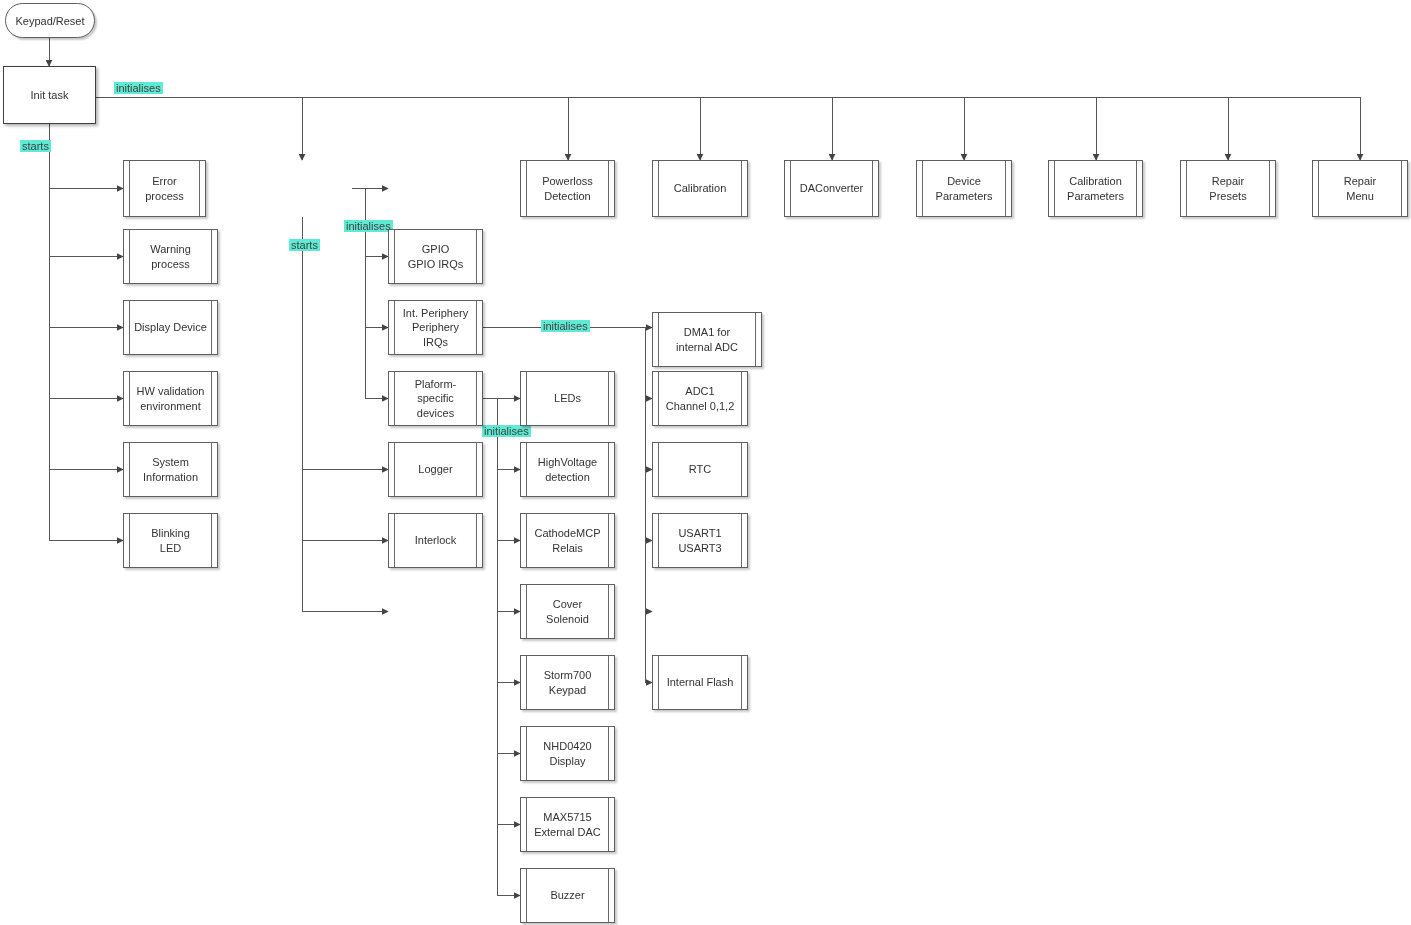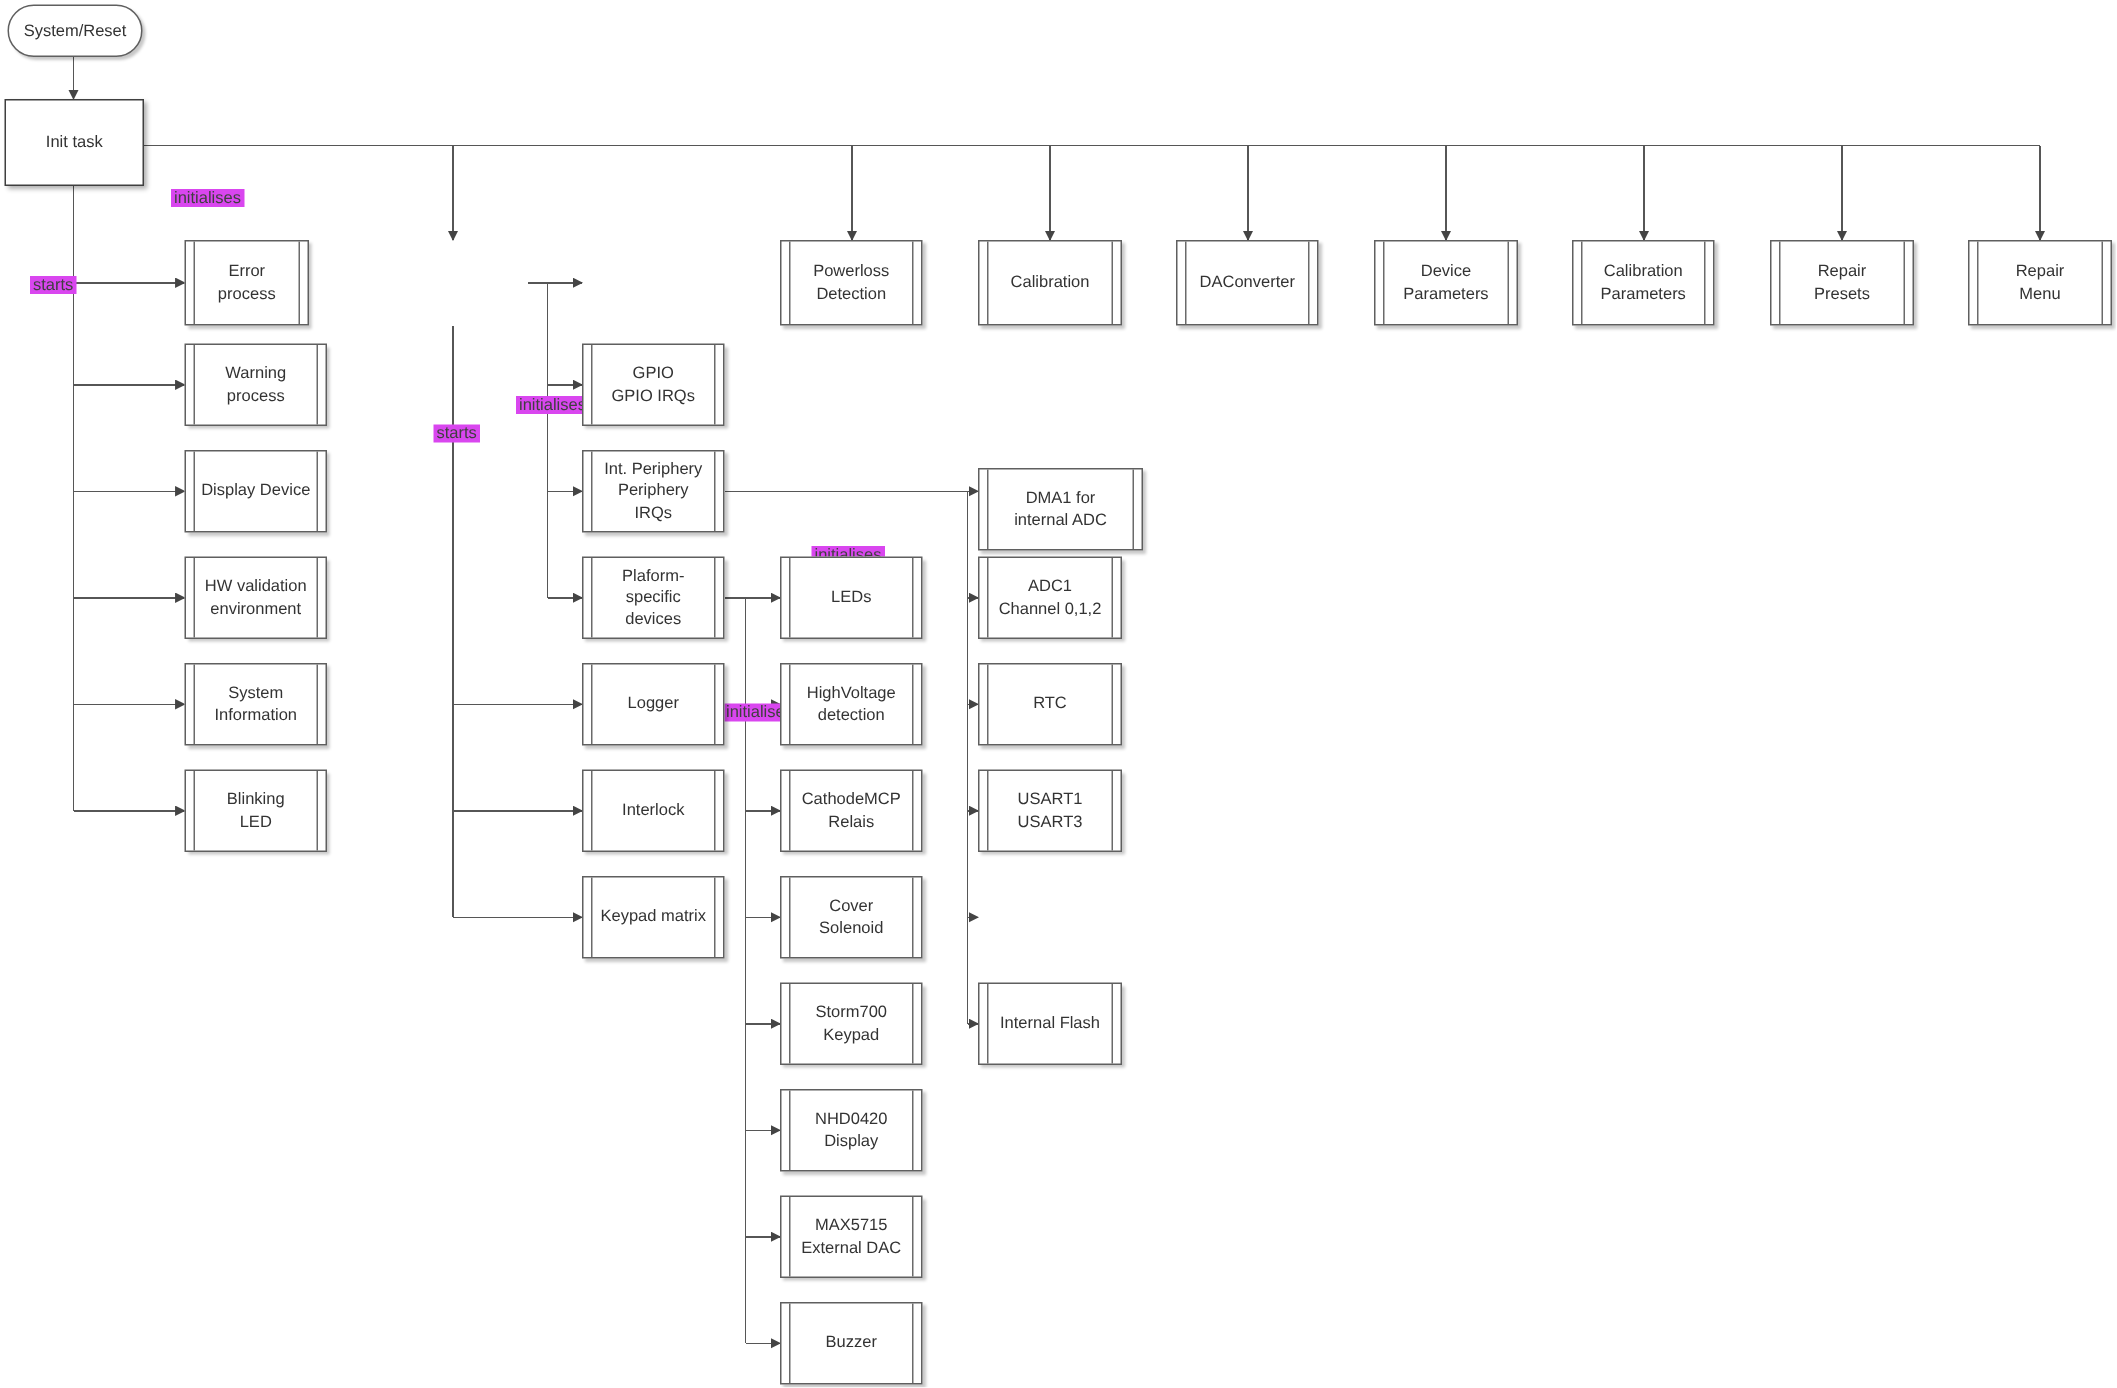--- a/index.html
+++ b/index.html
@@ -21,22 +21,22 @@
     position:absolute; display:flex; align-items:center; justify-content:center;
     background:#fff; border:1px solid #5f5f5f; border-radius:18px;
     box-shadow:2px 2px 2px rgba(0,0,0,.22); font-size:11px; color:#333;
   }
   .proc {
     position:absolute; display:flex; align-items:center; justify-content:center;
     text-align:center; background:#fff; border:1px solid #3f3f3f;
     box-shadow:2px 2px 3px rgba(0,0,0,.3); font-size:11px; color:#333;
   }
   .wire-label {
-    position:absolute; font-size:11px; color:#3f3f3f; background:#d946ef;
-    padding:0 2px; line-height:12px;margin-top:44px;
+    position:absolute; font-size:11px; color:#3f3f3f; background:#5eead4;
+    padding:0 2px; line-height:12px;
   }
 </style>
 </head>
 <body>
 
 <div class="canvas">
 
   <svg class="wires" width="1411" height="925" viewBox="0 0 1411 925" shape-rendering="crispEdges">
     <defs>
       <marker id="arr" viewBox="0 0 10 10" refX="9" refY="5" markerWidth="7" markerHeight="7" orient="auto">
@@ -96,21 +96,21 @@
     </g>
   </svg>
 
   <div class="wire-label" style="left:114px;top:82px">initialises</div>
   <div class="wire-label" style="left:20px;top:140px">starts</div>
   <div class="wire-label" style="left:344px;top:220px">initialises</div>
   <div class="wire-label" style="left:289px;top:239px">starts</div>
   <div class="wire-label" style="left:541px;top:320px">initialises</div>
   <div class="wire-label" style="left:482px;top:425px">initialises</div>
 
-  <div class="terminator" style="left:5px;top:3px;width:90px;height:35px">System/Reset</div>
+  <div class="terminator" style="left:5px;top:3px;width:90px;height:35px">Keypad/Reset</div>
   <div class="proc" style="left:3px;top:66px;width:93px;height:58px">Init task</div>
 
   <div class="node" style="left:123px;top:160px;width:83px;height:57px">Error process</div>
   <div class="node" style="left:123px;top:229px;width:95px;height:55px">Warning process</div>
   <div class="node" style="left:123px;top:300px;width:95px;height:55px">Display Device</div>
   <div class="node" style="left:123px;top:371px;width:95px;height:55px">HW validation
 environment</div>
   <div class="node" style="left:123px;top:442px;width:95px;height:55px">System
 Information</div>
   <div class="node" style="left:123px;top:513px;width:95px;height:55px">Blinking
@@ -119,21 +119,20 @@
 
   <div class="node" style="left:388px;top:229px;width:95px;height:55px">GPIO
 GPIO IRQs</div>
   <div class="node" style="left:388px;top:300px;width:95px;height:55px">Int. Periphery
 Periphery IRQs</div>
   <div class="node" style="left:388px;top:371px;width:95px;height:55px">Plaform-
 specific
 devices</div>
   <div class="node" style="left:388px;top:442px;width:95px;height:55px">Logger</div>
   <div class="node" style="left:388px;top:513px;width:95px;height:55px">Interlock</div>
-  <div class="node" style="left:388px;top:584px;width:95px;height:55px">Keypad matrix</div>
 
   <div class="node" style="left:520px;top:160px;width:95px;height:57px">Powerloss
 Detection</div>
   <div class="node" style="left:520px;top:371px;width:95px;height:55px">LEDs</div>
   <div class="node" style="left:520px;top:442px;width:95px;height:55px">HighVoltage
 detection</div>
   <div class="node" style="left:520px;top:513px;width:95px;height:55px">CathodeMCP
 Relais</div>
   <div class="node" style="left:520px;top:584px;width:95px;height:55px">Cover
 Solenoid</div>

